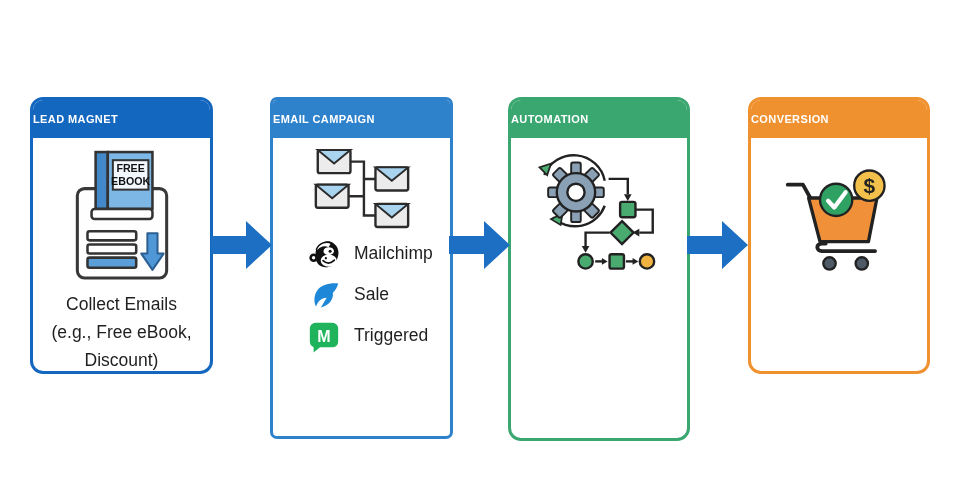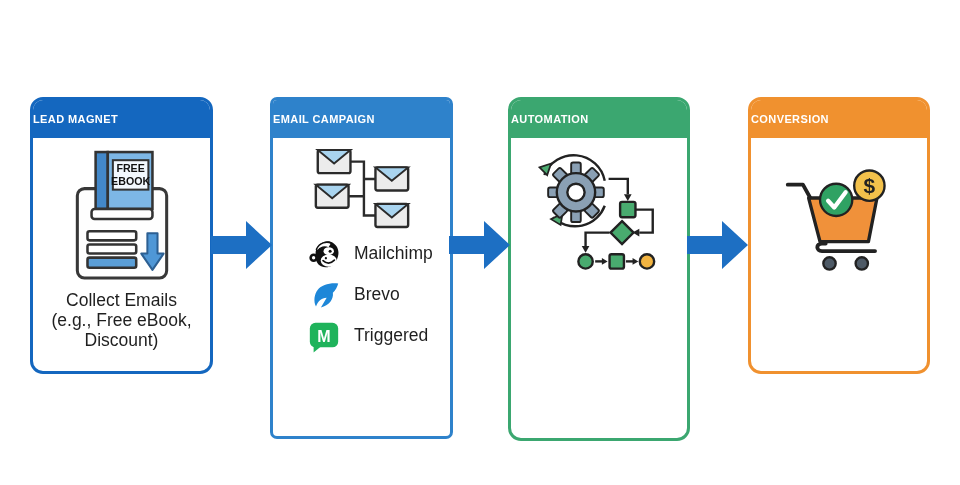--- a/index.html
+++ b/index.html
@@ -7,21 +7,21 @@
           font-family:"Liberation Sans",sans-serif;color:#1f1f1f;}
   .card{position:absolute;top:97px;background:#ffffff;border:3px solid #888;
         border-radius:13px;overflow:hidden;box-sizing:border-box;}
   .card1{left:30px;width:183px;height:277px;border-color:#1467bf;}
   .card2{left:270px;width:183px;height:342px;border-color:#2e82cb;border-radius:7px;}
   .card3{left:508px;width:182px;height:344px;border-color:#3ba770;}
   .card4{left:748px;width:182px;height:277px;border-color:#f0912f;}
   .card-header{height:38px;display:flex;align-items:center;justify-content:flex-start;
                color:#ffffff;font-weight:bold;font-size:11px;letter-spacing:.4px;}
   .card-body{display:flex;flex-direction:column;align-items:center;}
-  .desc{white-space:pre-line;text-align:center;font-size:17.5px;line-height:20px;margin:8px 2px 0;}
+  .desc{white-space:pre-line;text-align:center;font-size:17.5px;line-height:28px;margin:8px 2px 0;}
   .icon-lead{margin-top:10px;}
   .icon-mails{margin-top:10px;}
   .icon-auto{margin-top:12px;}
   .icon-cart{margin-top:22px;}
   .tool-rows{width:100%;padding-left:28px;box-sizing:border-box;margin-top:2px;margin-left:12px;}
   .tool-row{display:flex;align-items:center;gap:13px;height:41px;}
   .tool-label{font-size:17.5px;}
   .arrow{position:absolute;top:221px;}
   .a1{left:211px;} .a2{left:449px;} .a3{left:687px;}
 </style>
@@ -90,21 +90,21 @@
             <ellipse cx="23" cy="25" rx="8.5" ry="6.5" fill="#fff"></ellipse>
             <path d="M17 25 Q23 30.5 29 24.5" fill="none" stroke="#111" stroke-width="1.8" stroke-linecap="round"></path>
             <circle cx="20" cy="22.5" r="1.2" fill="#111"></circle>
           </svg>
           <span class="tool-label">Mailchimp</span>
         </div>
         <div class="tool-row">
           <svg width="34" height="32" viewBox="0 0 36 36">
             <path d="M34 5 C24 4 15 7 11 12 C7 17 6 25 9 31 C11 25 15 21.5 21 21 L14.5 32 C23.5 30 29 23 28 15.5 C31 12.5 33 9 34 5 Z" fill="#1e87d8"></path>
           </svg>
-          <span class="tool-label">Brevo</span>
+          <span class="tool-label">Sale</span>
         </div>
         <div class="tool-row">
           <svg width="34" height="34" viewBox="0 0 36 36">
             <rect x="3" y="4" width="30" height="26" rx="6" fill="#1fb35b"></rect>
             <path d="M7 28 L7 35.5 L16 28 Z" fill="#1fb35b"></path>
             <text x="18" y="24" text-anchor="middle" font-size="17" font-weight="bold" fill="#ffffff">M</text>
           </svg>
           <span class="tool-label">Triggered</span>
         </div>
       </div>

